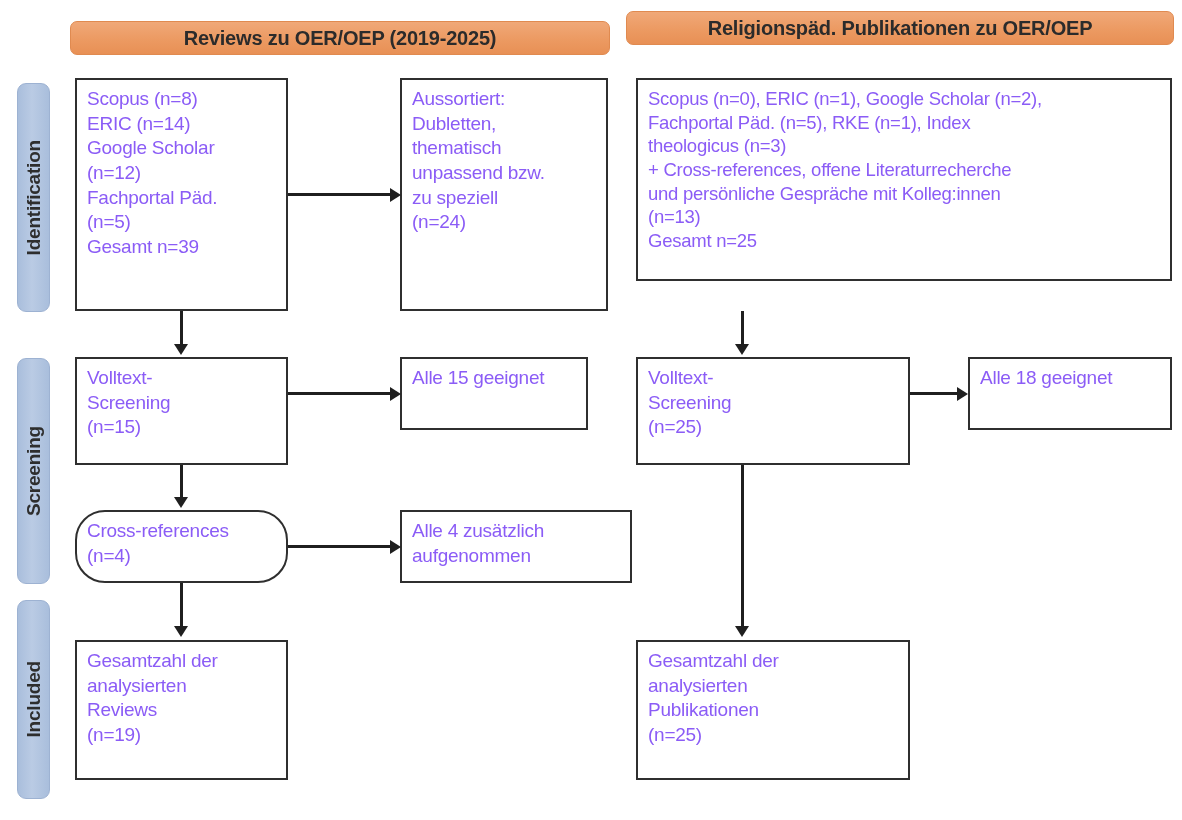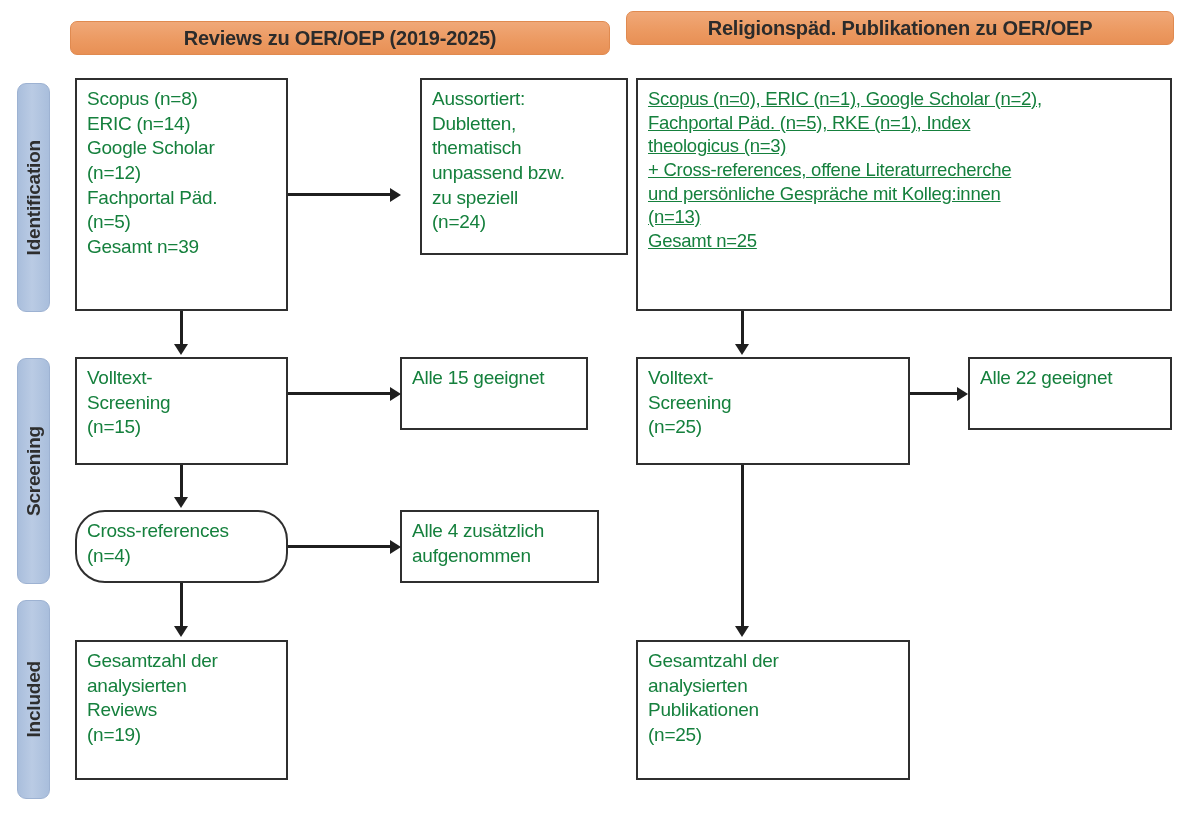--- a/index.html
+++ b/index.html
@@ -44,21 +44,21 @@
 
   
   .box{
     position:absolute;
     background:#ffffff;
     border:2.5px solid #2f2f2f;
     box-sizing:border-box;
     padding:7px 26px 6px 10px;
     font-size:19px;
     line-height:1.30;
-    color:#15803d;
+    color:#8b5cf6;
     white-space:pre-line;
     letter-spacing:-0.25px;
     overflow:hidden;
   }
   .box.dense{font-size:18.5px;line-height:1.28;}
 
   
   .line-v{position:absolute;width:3px;background:#1f1f1f;}
   .line-h{position:absolute;height:3px;background:#1f1f1f;}
   .arrow-d{
@@ -96,57 +96,57 @@
   </div>
 
   <div class="box" style="left:75px;top:78px;width:213px;height:233px;">Scopus (n=8)
 ERIC (n=14)
 Google Scholar
 (n=12)
 Fachportal Päd.
 (n=5)
 Gesamt n=39</div>
 
-  <div class="box" style="left:400px;top:78px;width:208px;height:177px;margin-left:20px;">Aussortiert:
+  <div class="box" style="left:400px;top:78px;width:208px;height:233px;">Aussortiert:
 Dubletten,
 thematisch
 unpassend bzw.
 zu speziell
 (n=24)</div>
 
   <div class="box" style="left:75px;top:357px;width:213px;height:108px;">Volltext-
 Screening
 (n=15)</div>
 
   <div class="box" style="left:400px;top:357px;width:188px;height:73px;">Alle 15 geeignet</div>
 
   <div class="box" style="left:75px;top:510px;width:213px;height:73px;border-radius:30px;">Cross-references
 (n=4)</div>
 
-  <div class="box" style="left:400px;top:510px;width:199px;height:73px;">Alle 4 zusätzlich
+  <div class="box" style="left:400px;top:510px;width:232px;height:73px;">Alle 4 zusätzlich
 aufgenommen</div>
 
   <div class="box" style="left:75px;top:640px;width:213px;height:140px;">Gesamtzahl der
 analysierten
 Reviews
 (n=19)</div>
 
-  <div class="box dense" style="left:636px;top:78px;width:536px;height:233px;text-decoration:underline;">Scopus (n=0), ERIC (n=1), Google Scholar (n=2),
+  <div class="box dense" style="left:636px;top:78px;width:536px;height:203px;">Scopus (n=0), ERIC (n=1), Google Scholar (n=2),
 Fachportal Päd. (n=5), RKE (n=1), Index
 theologicus (n=3)
 + Cross-references, offene Literaturrecherche
 und persönliche Gespräche mit Kolleg:innen
 (n=13)
 Gesamt n=25</div>
 
   <div class="box" style="left:636px;top:357px;width:274px;height:108px;">Volltext-
 Screening
 (n=25)</div>
 
-  <div class="box" style="left:968px;top:357px;width:204px;height:73px;">Alle 22 geeignet</div>
+  <div class="box" style="left:968px;top:357px;width:204px;height:73px;">Alle 18 geeignet</div>
 
   <div class="box" style="left:636px;top:640px;width:274px;height:140px;">Gesamtzahl der
 analysierten
 Publikationen
 (n=25)</div>
 
   <div class="line-h" style="left:288px;top:193px;width:104px;"></div>
   <div class="arrow-r" style="left:390px;top:188px;"></div>
 
   <div class="line-v" style="left:180px;top:311px;width:3px;height:35px;"></div>

